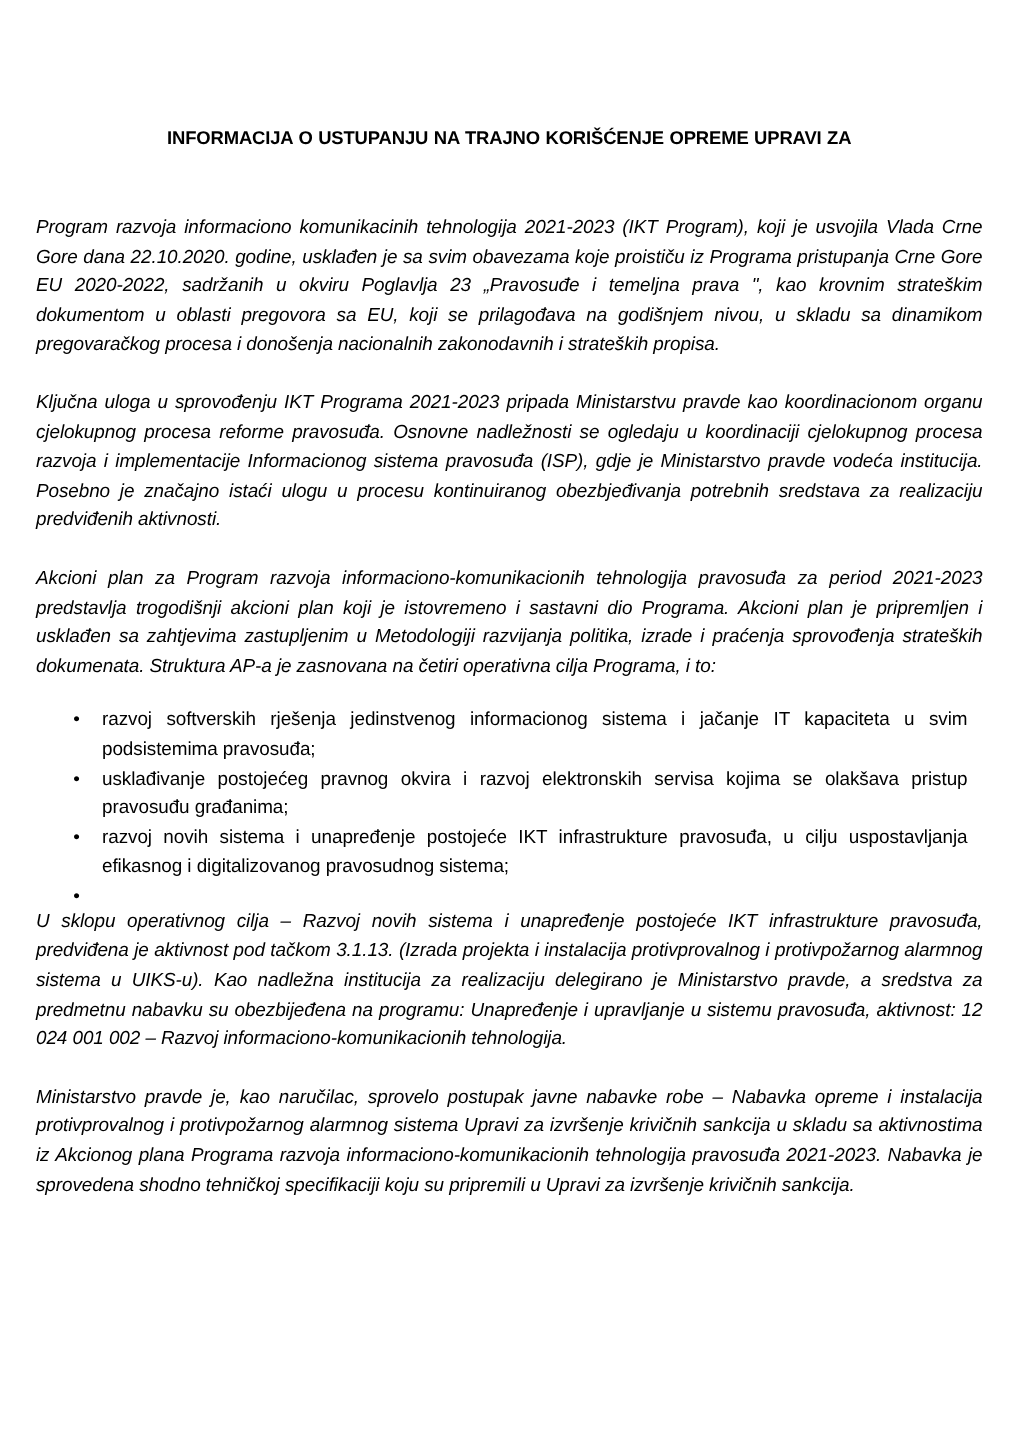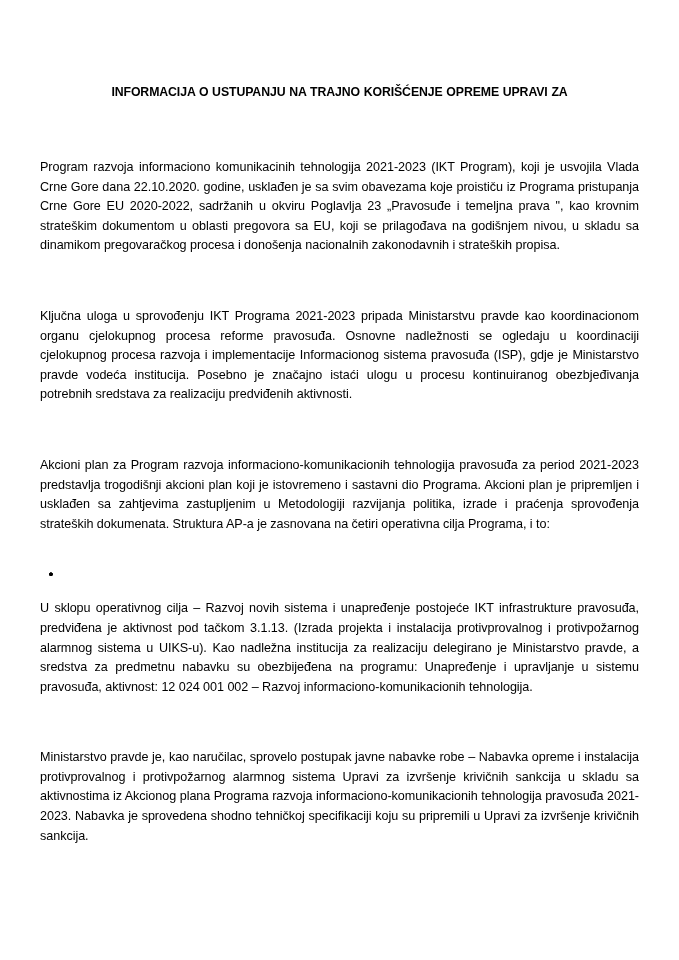--- a/index.html
+++ b/index.html
@@ -34,26 +34,27 @@
     line-height: 20px;
     font-weight: bold;
     text-align: center;
     letter-spacing: -0.1px;
     word-spacing: 0.4px;
   }
   .doc-title .title-line {
     display: block;
   }
   .body-para {
-    margin: 16px;
+    margin: 0;
     font-size: 12.6px;
     line-height: 19.6px;
     text-align: justify;
     text-justify: inter-word;
     letter-spacing: -0.05px;
+    font-style: italic;
   }
   .gap-after-title { height: 40px; }
   .para-gap { height: 19px; }
   .list-gap-top { height: 16px; }
   .list-gap-bottom { height: 17px; }
 
   ul.bullet-list {
     margin: 0;
     padding: 0;
     list-style: none;
@@ -99,26 +100,29 @@
 
     <div class="para-gap"></div>
 
     <p class="body-para">Akcioni plan za Program razvoja informaciono-komunikacionih tehnologija pravosuđa za period 2021-2023 predstavlja trogodišnji akcioni plan koji je istovremeno i sastavni dio Programa. Akcioni plan je pripremljen i usklađen sa zahtjevima zastupljenim u Metodologiji razvijanja politika, izrade i praćenja sprovođenja strateških dokumenata. Struktura AP-a je zasnovana na četiri operativna cilja Programa, i to:</p>
 
     <div class="list-gap-top"></div>
 
     <ul class="bullet-list">
       <li>
         <span class="bullet-marker">•</span>
+        <span>razvoj softverskih rješenja jedinstvenog informacionog sistema i jačanje IT kapaciteta u svim podsistemima pravosuđa;</span>
       </li>
       <li>
         <span class="bullet-marker">•</span>
+        <span>usklađivanje postojećeg pravnog okvira i razvoj elektronskih servisa kojima se olakšava pristup pravosuđu građanima;</span>
       </li>
       <li>
         <span class="bullet-marker">•</span>
+        <span>razvoj novih sistema i unapređenje postojeće IKT infrastrukture pravosuđa, u cilju uspostavljanja efikasnog i digitalizovanog pravosudnog sistema;</span>
       </li>
       <li>
         <span class="bullet-marker">•</span>
       </li>
     </ul>
 
     <div class="list-gap-bottom"></div>
 
     <p class="body-para">U sklopu operativnog cilja – Razvoj novih sistema i unapređenje postojeće IKT infrastrukture pravosuđa, predviđena je aktivnost pod tačkom 3.1.13. (Izrada projekta i instalacija protivprovalnog i protivpožarnog alarmnog sistema u UIKS-u). Kao nadležna institucija za realizaciju delegirano je Ministarstvo pravde, a sredstva za predmetnu nabavku su obezbijeđena na programu: Unapređenje i upravljanje u sistemu pravosuđa, aktivnost: 12 024 001 002 – Razvoj informaciono-komunikacionih tehnologija.</p>
 

